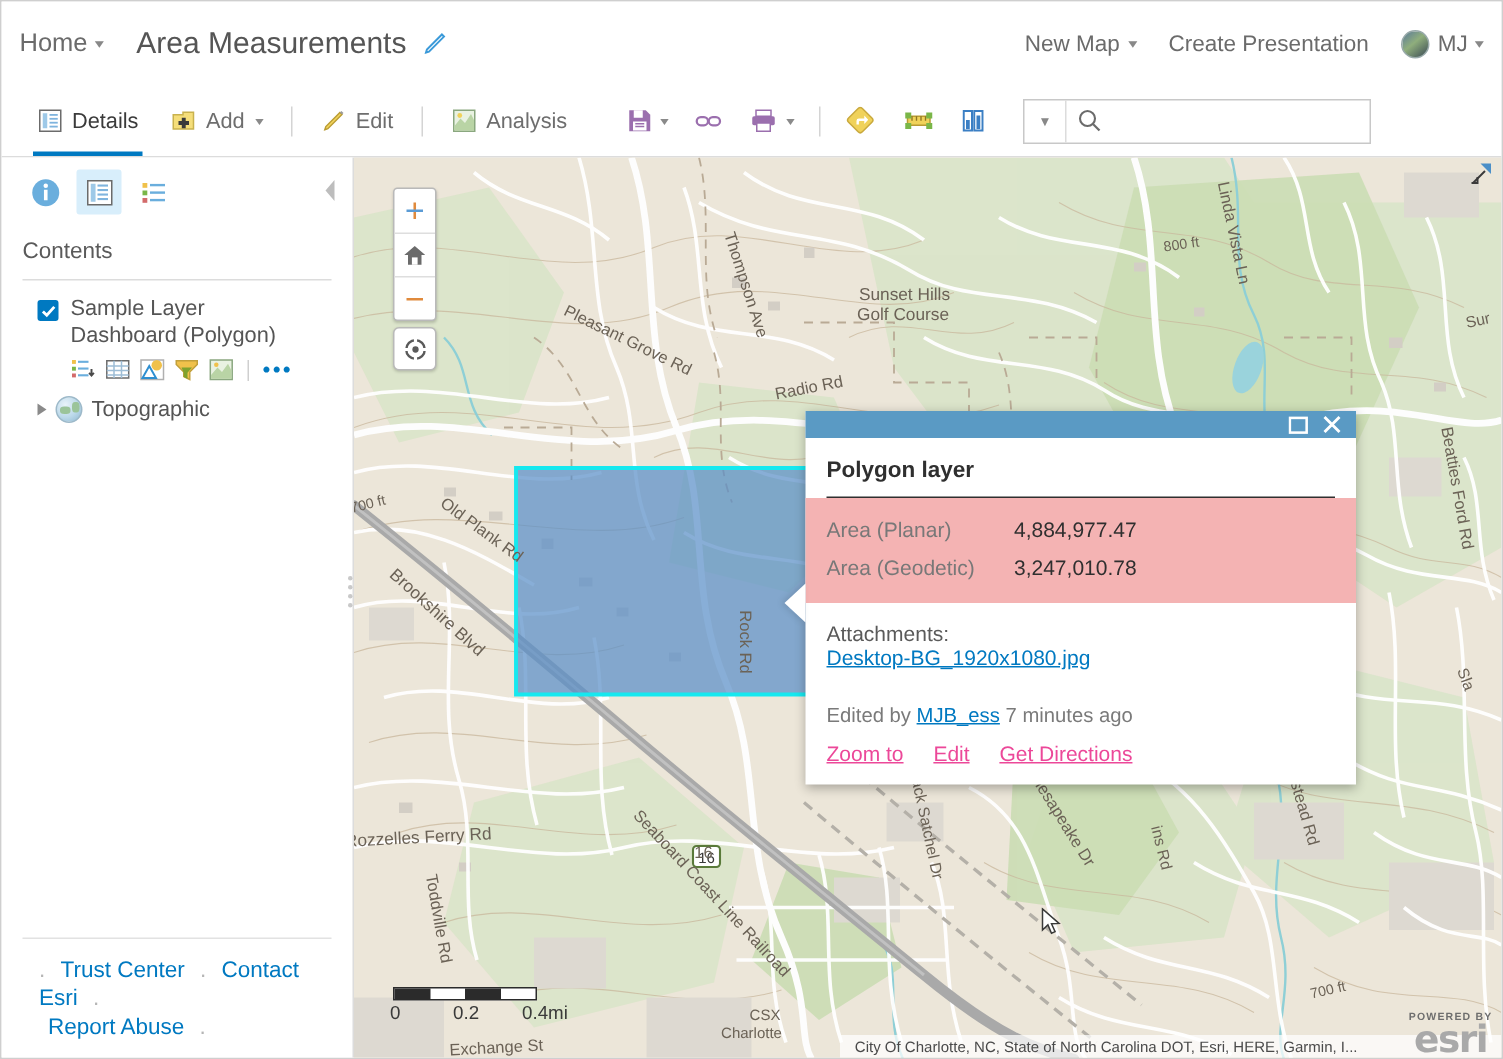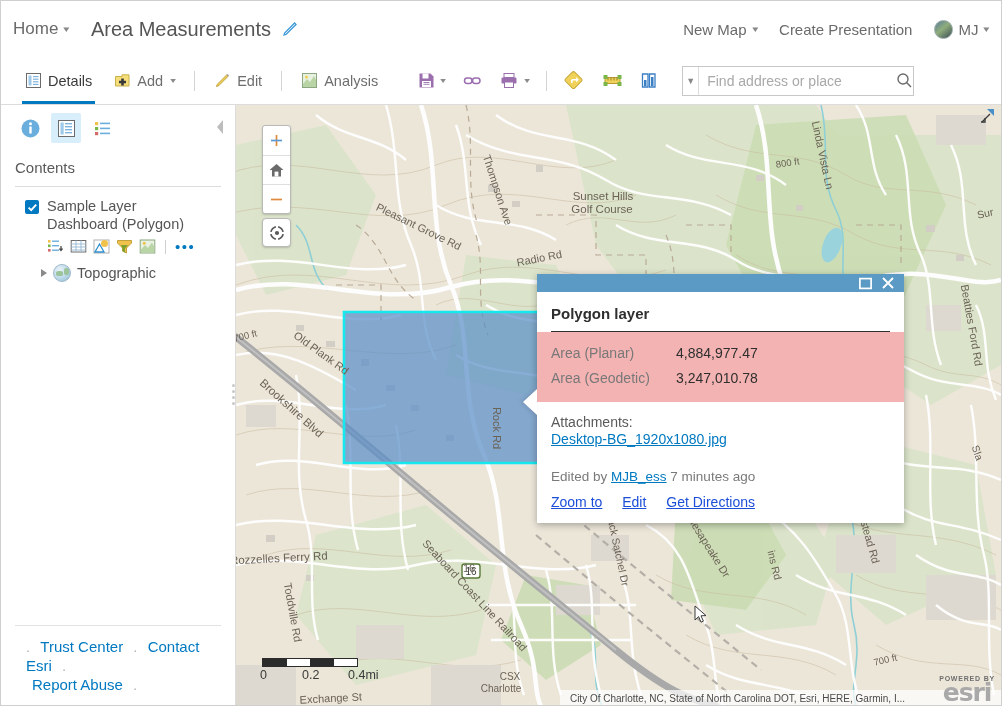--- a/index.html
+++ b/index.html
@@ -82,21 +82,21 @@
     width:14px;height:14px;background:#0079c1;border-radius:2px;flex:none;margin-top:3px;
     display:flex;align-items:center;justify-content:center;cursor:pointer;
   }
   .chk svg { display:block; }
   .layer-body { margin-left:8px; }
   .layer-name { font-size:14.5px; color:#555; line-height:18px; max-width:150px; }
   .layer-icons { display:flex; align-items:center; gap:6px; margin-top:5px; }
   .li { width:17px;height:17px;cursor:pointer;display:block;}
   .li-sep { width:1px;height:14px;background:#cfcfcf; margin:0 3px;}
   .dots { color:#0079c1; font-size:15px; letter-spacing:1.5px; cursor:pointer; line-height:10px;}
-  .basemap-row { display:flex; align-items:center; margin-top:9px; padding-left:40px; }
+  .basemap-row { display:flex; align-items:center; margin-top:9px; padding-left:24px; }
   .tri { width:0;height:0;border-left:6px solid #8a8a8a;border-top:4.5px solid transparent;border-bottom:4.5px solid transparent;margin-right:6px;cursor:pointer;}
   .globe { width:18px;height:18px;border-radius:50%;
     background:radial-gradient(circle at 35% 30%, #e9f3f9 0%, #bcd9ea 55%, #8fb8d0 100%);
     border:1px solid #9db9c9; margin-right:6px; position:relative; overflow:hidden; }
   .globe:before{content:"";position:absolute;left:2px;top:6px;width:7px;height:5px;background:#9bc49a;border-radius:40%;}
   .globe:after{content:"";position:absolute;left:10px;top:3px;width:5px;height:7px;background:#9bc49a;border-radius:40%;}
   .basemap-name { font-size:14.5px; color:#555; }
 
   
   .lp-footer { position:absolute; left:0; bottom:0; width:234px; padding:0 0 12px 0;}
@@ -167,21 +167,21 @@
   .pp-attrs { background:#f4b3b3; padding:9px 14px 11px 14px; }
   .pp-row { display:flex; font-size:14px; line-height:25px; }
   .pp-label { color:#787878; width:125px; flex:none; }
   .pp-val { color:#2f2f2f; }
   .pp-body { padding:12px 14px 13px 14px; }
   .pp-att-label { font-size:14px; color:#5a5a5a; }
   .pp-link { font-size:14px; color:#0079c1; text-decoration:underline; cursor:pointer; display:inline-block; margin-top:0;}
   .pp-edited { font-size:13.5px; color:#7a7a7a; margin-top:21px; }
   .pp-edited a { color:#0079c1; text-decoration:underline; cursor:pointer;}
   .pp-actions { margin-top:10px; font-size:14px; }
-  .pp-actions a { color:#1d4ed8; text-decoration:underline; cursor:pointer; margin-right:16px;}
+  .pp-actions a { color:#ec4899; text-decoration:underline; cursor:pointer; margin-right:16px;}
   .pp-pointer {
     position:absolute; left:-14px; top:115px; width:0;height:0;
     border-top:13px solid transparent; border-bottom:13px solid transparent; border-right:14px solid #fff;
     filter:drop-shadow(-2px 0 2px rgba(0,0,0,.12));
   }
   .maplabel { font-family:"Liberation Sans", sans-serif; fill:#6b6256; }
 </style>
 </head>
 <body>
 
@@ -320,21 +320,20 @@
       <svg width="19" height="17" viewBox="0 0 19 17">
         <path d="M2.5 2 h5.5 v13 h-5.5z" fill="#fff" stroke="#3b7fc4" stroke-width="1.3"></path>
         <path d="M9.5 2 h5.5 v13 h-5.5z" fill="#fff" stroke="#3b7fc4" stroke-width="1.3"></path>
         <rect x="4" y="8" width="2.5" height="6" fill="#3b7fc4"></rect>
         <rect x="11" y="5" width="2.5" height="9" fill="#3b7fc4"></rect>
       </svg>
     </div>
 
     <div class="search-wrap">
       <div class="search-drop">▼</div>
-      <input class="search-input" type="text" placeholder="Find address or place" style="">
       <div class="search-go">
         <svg width="17" height="17" viewBox="0 0 17 17">
             <circle cx="7" cy="7" r="5" fill="none" stroke="#6b6b6b" stroke-width="1.4"></circle>
             <path d="M10.8 10.8 L15 15" stroke="#6b6b6b" stroke-width="1.5"></path>
           </svg>
       </div>
     </div>
   </div>
 
   <div class="leftpanel">

